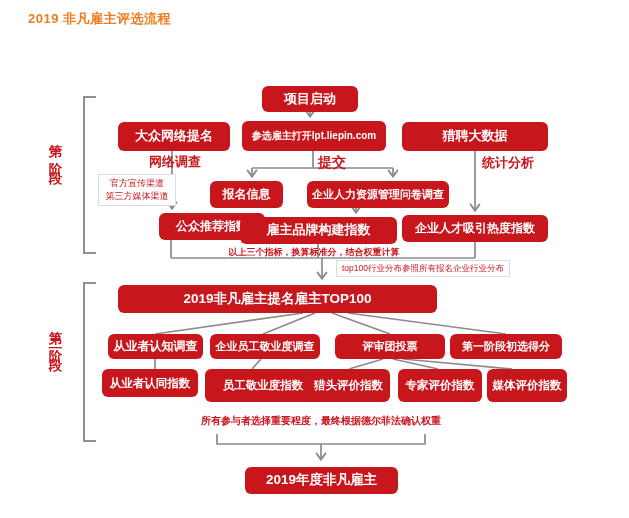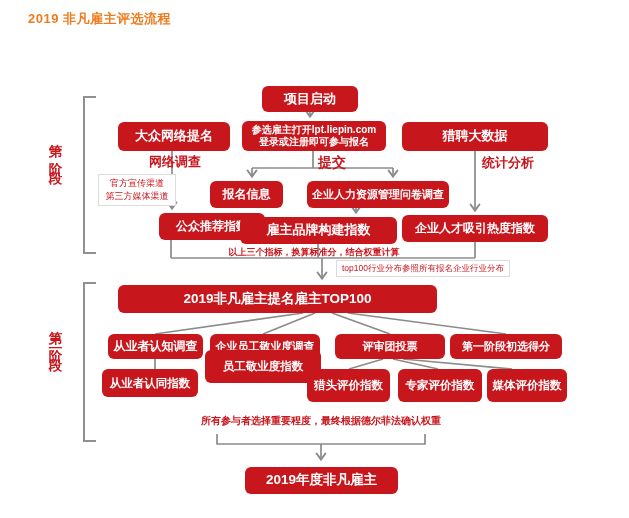--- a/index.html
+++ b/index.html
@@ -80,21 +80,20 @@
 
   <div class="title">2019 非凡雇主评选流程</div>
 
   <div class="vlabel" style="left:46px;top:133px;">第一阶段</div>
   <div class="vlabel" style="left:46px;top:320px;">第二阶段</div>
 
   <div class="box" style="left:262px;top:86px;width:96px;height:26px;font-size:13px;">项目启动</div>
 
   <div class="box twoline" style="left:242px;top:121px;width:144px;height:30px;font-size:10px;">
     <span>参选雇主打开lpt.liepin.com</span>
-    <span>登录或注册即可参与报名</span>
   </div>
 
   <div class="lbl" style="left:318px;top:154px;font-size:14px;">提交</div>
 
   <div class="box" style="left:118px;top:122px;width:112px;height:29px;font-size:13px;">大众网络提名</div>
   <div class="lbl" style="left:101px;top:153px;font-size:13px;padding-left:48px;">网络调查</div>
   <div class="notebox" style="left:98px;top:174px;width:76px;height:30px;font-size:9px;">
     <span>官方宣传渠道</span>
     <span>第三方媒体渠道</span>
   </div>
@@ -115,21 +114,21 @@
   </div>
 
   <div class="box" style="left:118px;top:285px;width:319px;height:28px;font-size:13.5px;">2019非凡雇主提名雇主TOP100</div>
 
   <div class="box" style="left:108px;top:334px;width:95px;height:25px;font-size:12px;">从业者认知调查</div>
   <div class="box" style="left:210px;top:334px;width:110px;height:25px;font-size:11px;">企业员工敬业度调查</div>
   <div class="box" style="left:335px;top:334px;width:110px;height:25px;font-size:11px;">评审团投票</div>
   <div class="box" style="left:450px;top:334px;width:112px;height:25px;font-size:11px;">第一阶段初选得分</div>
 
   <div class="box" style="left:102px;top:369px;width:96px;height:28px;font-size:11.5px;">从业者认同指数</div>
-  <div class="box" style="left:205px;top:350px;width:116px;height:33px;font-size:11.5px;">员工敬业度指数</div>
+  <div class="box" style="left:205px;top:369px;width:116px;height:33px;font-size:11.5px;">员工敬业度指数</div>
   <div class="box" style="left:307px;top:369px;width:83px;height:33px;font-size:11.5px;">猎头评价指数</div>
   <div class="box" style="left:398px;top:369px;width:84px;height:33px;font-size:11.5px;">专家评价指数</div>
   <div class="box" style="left:487px;top:369px;width:80px;height:33px;font-size:11.5px;">媒体评价指数</div>
 
   <div class="redline" style="left:321px;top:414px;font-size:10px;">所有参与者选择重要程度，最终根据德尔菲法确认权重</div>
 
   <div class="box" style="left:245px;top:467px;width:153px;height:27px;font-size:13.5px;">2019年度非凡雇主</div>
 
 </div>
 

